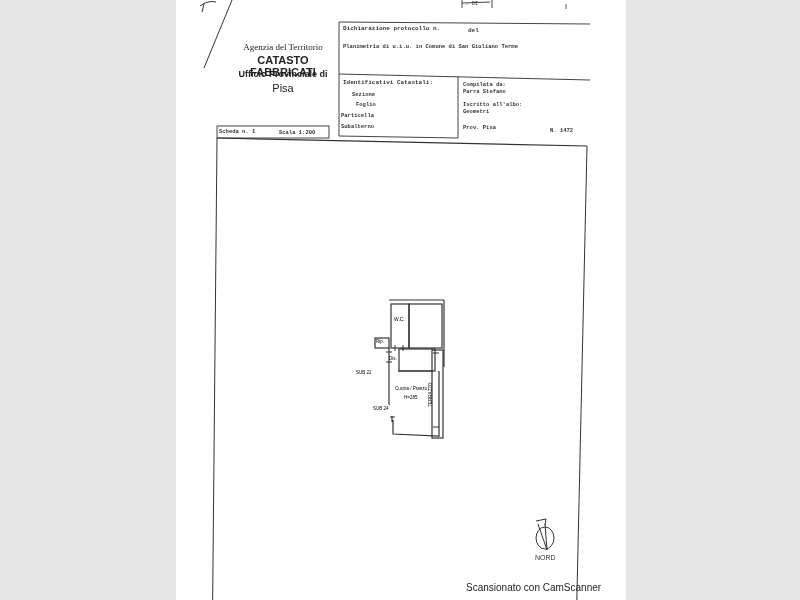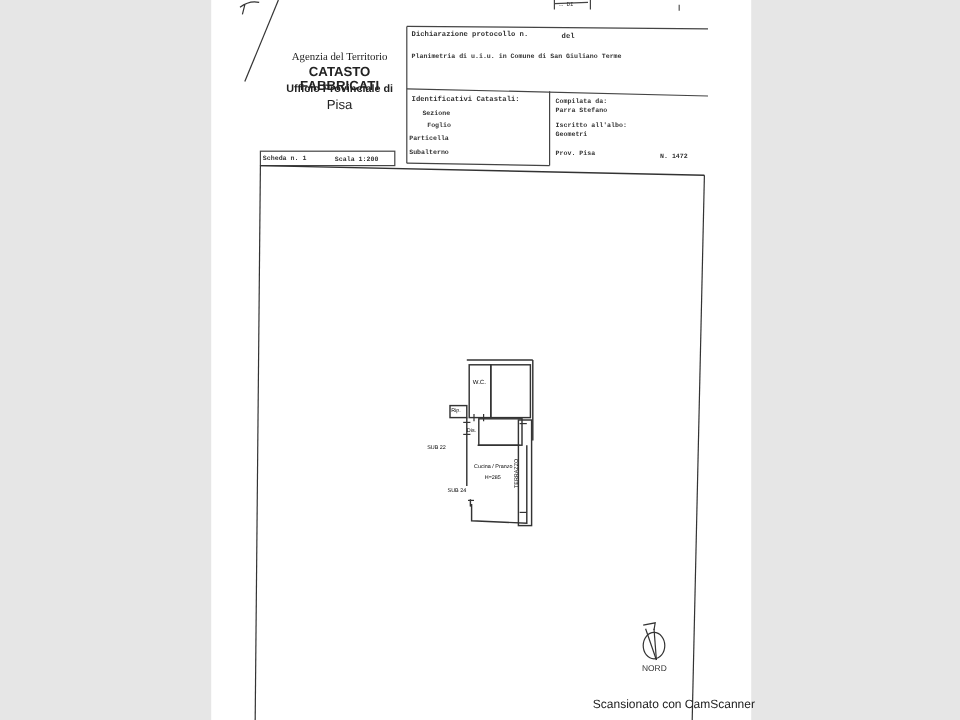--- a/index.html
+++ b/index.html
@@ -106,13 +106,13 @@
 <div class="abs" style="left:389px;top:356px;font-size:4.5px;">Dis.</div>
 <div class="abs" style="left:395px;top:386px;font-size:4.5px;">Cucina / Pranzo</div>
 <div class="abs" style="left:404px;top:395px;font-size:4.5px;">H=285</div>
 <div class="abs" style="left:418px;top:392px;font-size:4.5px;transform:rotate(-90deg);transform-origin:center;">TERRAZZO</div>
 <div class="abs" style="left:356px;top:370px;font-size:4.5px;">SUB 22</div>
 <div class="abs" style="left:373px;top:406px;font-size:4.5px;">SUB 24</div>
 
 <div class="abs" style="left:535px;top:554px;font-size:7px;color:#333;">NORD</div>
 <span class="abs" style="left:536px;top:522px;width:18px;height:30px;"></span>
 
-<div class="abs" style="left:466px;top:582px;font-size:10px;color:#222;margin-left:28px;">Scansionato con CamScanner</div>
+<div class="abs" style="left:466px;top:582px;font-size:10px;color:#222;">Scansionato con CamScanner</div>
 
 </body></html>

